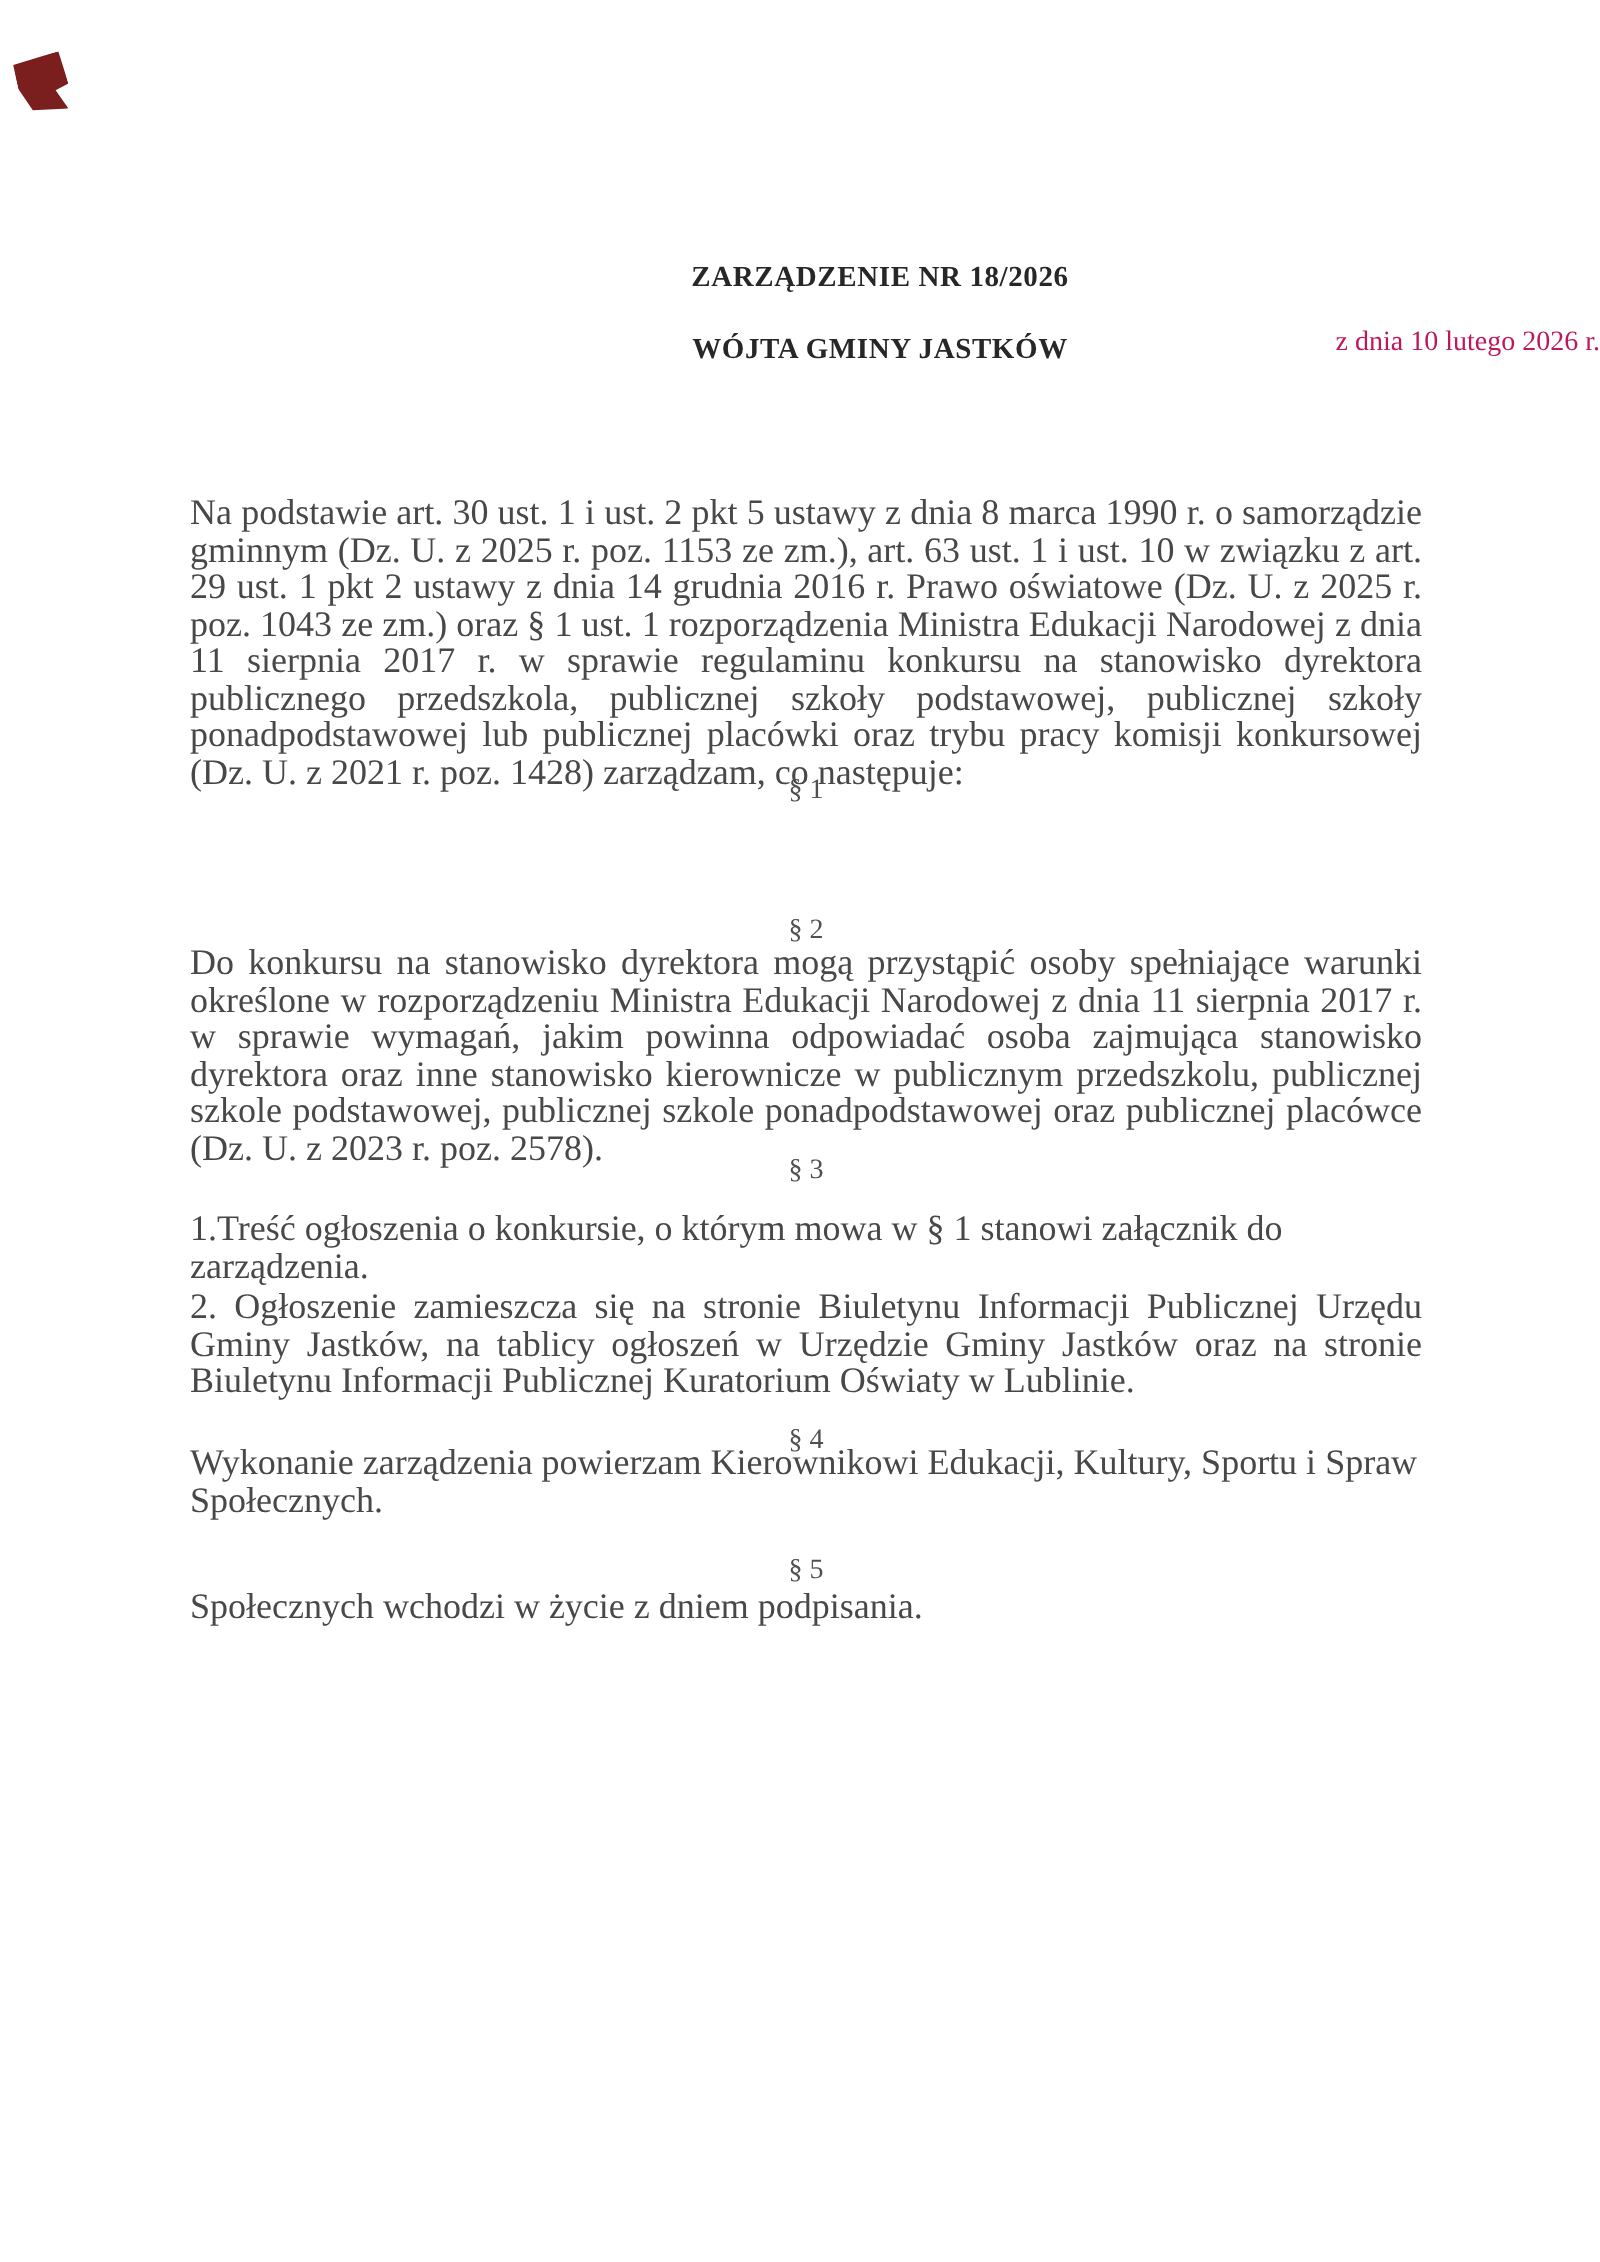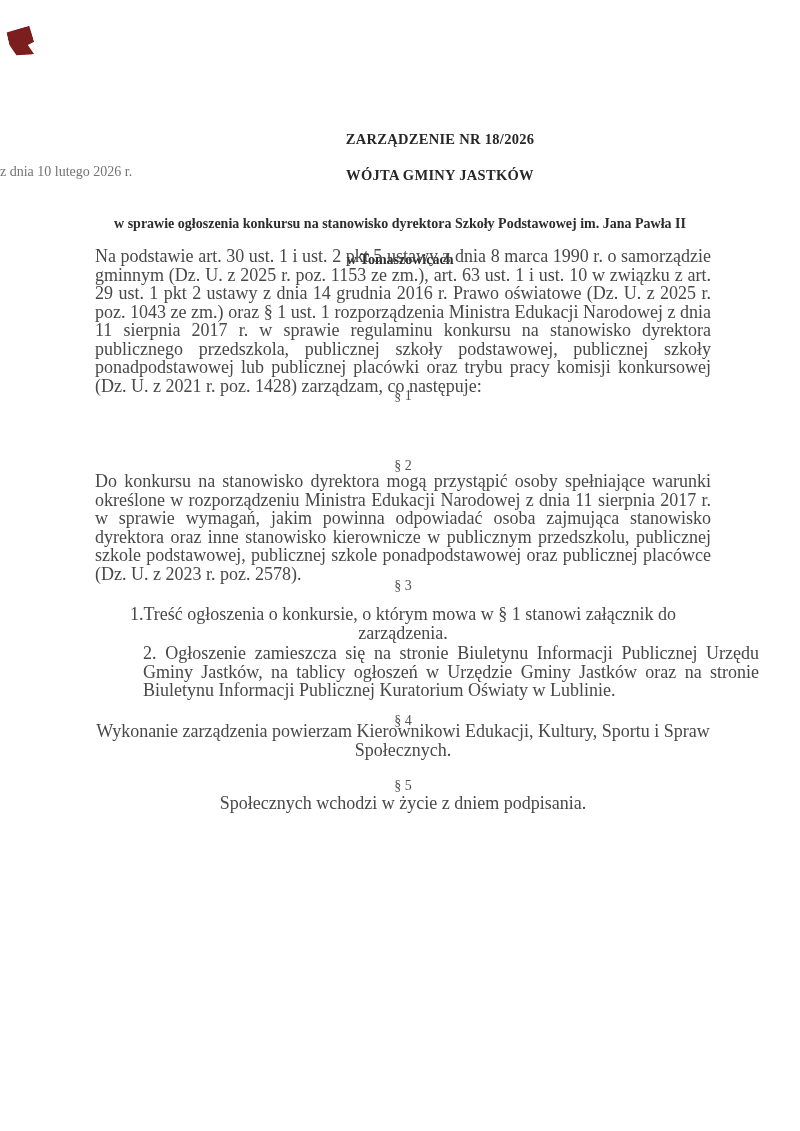--- a/index.html
+++ b/index.html
@@ -32,23 +32,23 @@
     line-height: 18px;
     color: #272727;
     letter-spacing: 0.3px;
     white-space: pre-line;
     padding-left: 40px;
   }
   .doc-date {
     position: absolute;
     left: 0; width: 100%;
     top: 164px;
-    text-align: left;
+    text-align: right;
     font-size: 14px;
-    color: #737373;
+    color: #be185d;
   }
   .doc-subject {
     position: absolute;
     left: 45px; right: 45px;
     top: 197px;
     text-align: center;
     font-weight: bold;
     font-size: 14px;
     line-height: 18px;
     color: #2c2c2c;
@@ -65,52 +65,48 @@
   }
   .sec-head {
     position: absolute;
     left: 95px;
     width: 616px;
     text-align: center;
     font-size: 14px;
     line-height: 18px;
     color: #505050;
   }
-  .left-line { text-align: center; }
+  .left-line { text-align: left; }
   .preamble  { top: 247px; }
   .s1-head   { top: 387px; }
   .s1-body   { top: 405px; }
   .s2-head   { top: 457px; }
   .s2-body   { top: 472px; }
   .s3-head   { top: 577px; }
   .s3-p1     { top: 605px; }
-  .s3-p2     { top: 644px; margin-left: 48px; }
+  .s3-p2     { top: 644px; }
   .s4-head   { top: 712px; }
   .s4-body   { top: 722px; }
   .s5-head   { top: 777px; }
   .s5-body   { top: 794px; }
 </style>
 </head>
 <body>
 
 <div class="page">
 
   <div class="corner-mark" style="background: rgb(123, 30, 30);"></div>
 
   <div class="doc-title">
     <span>ZARZĄDZENIE NR 18/2026</span><br>
     <span>WÓJTA GMINY JASTKÓW</span>
   </div>
 
   <div class="doc-date">z dnia 10 lutego 2026 r.</div>
 
-  <div class="doc-subject">
-    <span>w sprawie ogłoszenia konkursu na stanowisko dyrektora Szkoły Podstawowej im. Jana Pawła II</span><br>
-    <span>w Tomaszowicach</span>
-  </div>
 
   <div class="body-block preamble">Na podstawie art. 30 ust. 1 i ust. 2 pkt 5 ustawy z dnia 8 marca 1990 r. o samorządzie gminnym (Dz. U. z 2025 r. poz. 1153 ze zm.), art. 63 ust. 1 i ust. 10 w związku z art. 29 ust. 1 pkt 2 ustawy z dnia 14 grudnia 2016 r. Prawo oświatowe (Dz. U. z 2025 r. poz. 1043 ze zm.) oraz § 1 ust. 1 rozporządzenia Ministra Edukacji Narodowej z dnia 11 sierpnia 2017 r. w sprawie regulaminu konkursu na stanowisko dyrektora publicznego przedszkola, publicznej szkoły podstawowej, publicznej szkoły ponadpodstawowej lub publicznej placówki oraz trybu pracy komisji konkursowej (Dz. U. z 2021 r. poz. 1428) zarządzam, co następuje:</div>
 
   <div class="sec-head s1-head">§ 1</div>
 
   <div class="sec-head s2-head">§ 2</div>
   <div class="body-block s2-body">Do konkursu na stanowisko dyrektora mogą przystąpić osoby spełniające warunki określone w rozporządzeniu Ministra Edukacji Narodowej z dnia 11 sierpnia 2017 r. w sprawie wymagań, jakim powinna odpowiadać osoba zajmująca stanowisko dyrektora oraz inne stanowisko kierownicze w publicznym przedszkolu, publicznej szkole podstawowej, publicznej szkole ponadpodstawowej oraz publicznej placówce (Dz. U. z 2023 r. poz. 2578).</div>
 
   <div class="sec-head s3-head">§ 3</div>
   <div class="body-block s3-p1 left-line">1.Treść ogłoszenia o konkursie, o którym mowa w § 1 stanowi załącznik do zarządzenia.</div>

